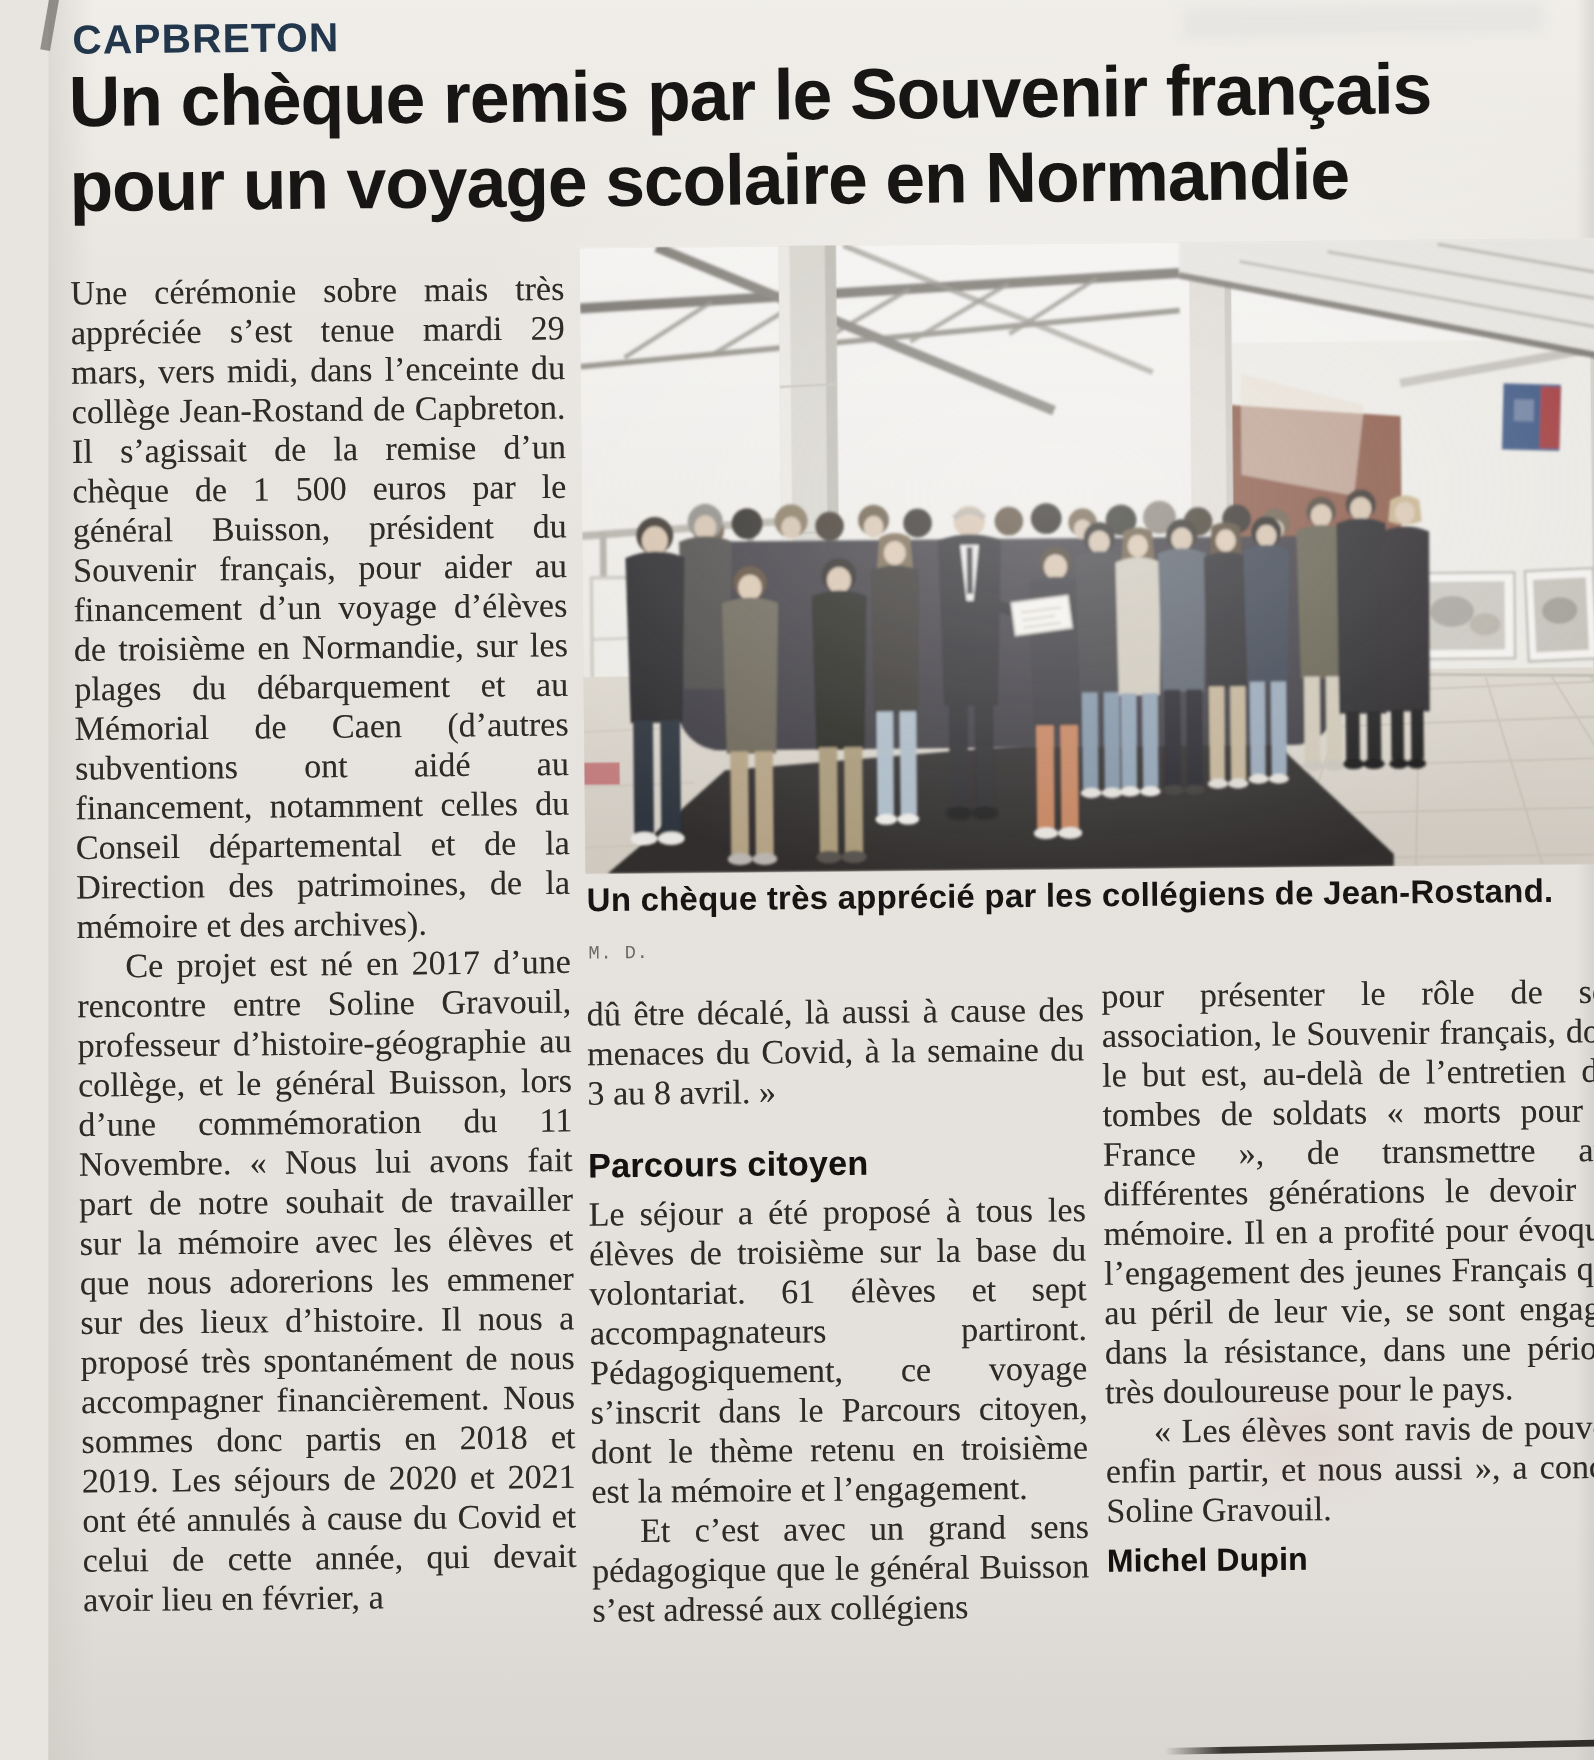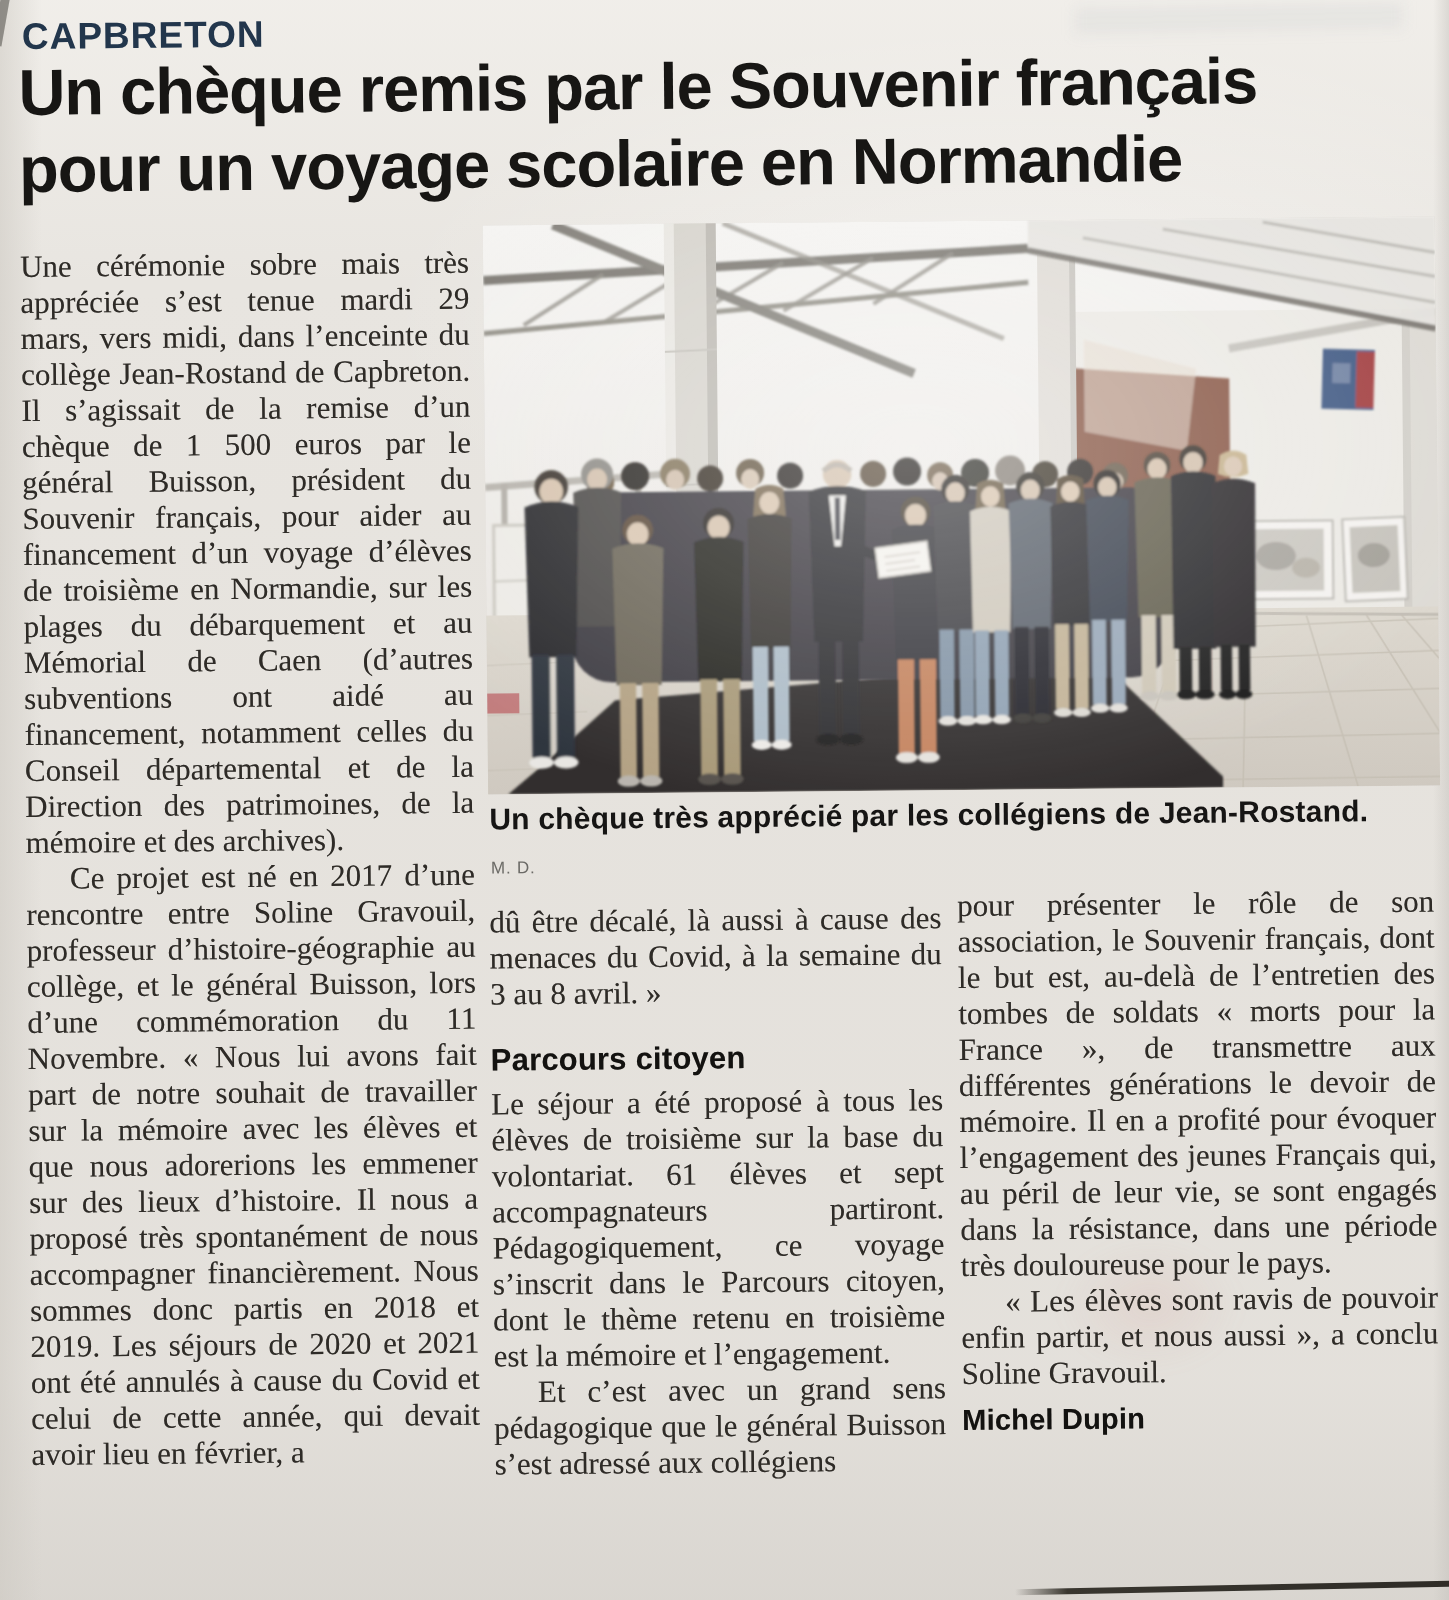--- a/index.html
+++ b/index.html
@@ -8,20 +8,21 @@
     background:var(--paper,#e8e5e0);
     font-family:"Liberation Serif", serif;
   }
   .paper{position:absolute;inset:0;
     background:
       linear-gradient(to right, rgba(205,201,194,.55) 0px, rgba(205,201,194,0) 42px),
       linear-gradient(to left, rgba(198,195,190,.5) 0px, rgba(198,195,190,0) 16px),
       linear-gradient(to bottom, rgba(246,244,240,.6) 0%, rgba(246,244,240,0) 18%, rgba(219,215,209,.35) 86%, rgba(205,201,195,.55) 100%),
       radial-gradient(900px 420px at 70% 20%, rgba(255,255,255,.45), rgba(255,255,255,0) 70%),
       var(--paper,#e8e5e0);
+    margin-left: 44px;
   }
   .sheet{position:absolute;inset:0;transform:rotate(-0.55deg);transform-origin:45% 55%;}
   .kicker{
     position:absolute;left:30px;top:10px;
     font-family:"Liberation Sans",sans-serif;font-weight:700;font-size:37px;
     letter-spacing:1px;color:var(--kicker,#22364c);
   }
   .headline{
     position:absolute;left:26px;top:48px;width:1405px;margin:0;
     font-family:"Liberation Sans",sans-serif;font-weight:700;
@@ -44,21 +45,21 @@
     background:#dcd9d4;overflow:hidden;
   }
   .photo svg{display:block;filter:blur(.5px) saturate(.85) brightness(1.02) contrast(.96);}
   .caption{
     position:absolute;left:490px;top:801px;width:948px;
     font-family:"Liberation Sans",sans-serif;font-weight:700;font-size:30px;
     color:var(--caption_ink,#161514);letter-spacing:.2px;
   }
   .credit{
     position:absolute;left:491px;top:857px;
-    font-family:Liberation Sans, sans-serif;font-size:17px;color:#6b6a66;letter-spacing:.8px;
+    font-family:Liberation Mono, monospace;font-size:17px;color:#6b6a66;letter-spacing:.8px;
   }
   .byline{
     font-family:"Liberation Sans",sans-serif;font-weight:700;font-size:29px;
     color:#131210;margin-top:10px;text-align:left;letter-spacing:.2px;
   }
   .corner-mark{position:absolute;left:-3px;top:-6px;width:9px;height:52px;
     background:#4c4a46;opacity:.55;transform:rotate(10deg);}
   .bottom-rule{position:absolute;left:1015px;top:1585px;width:436px;height:6px;
     background:linear-gradient(to right, rgba(57,54,47,0), #39362f 12%, #2f2c27);
     transform:rotate(-1.1deg);}

